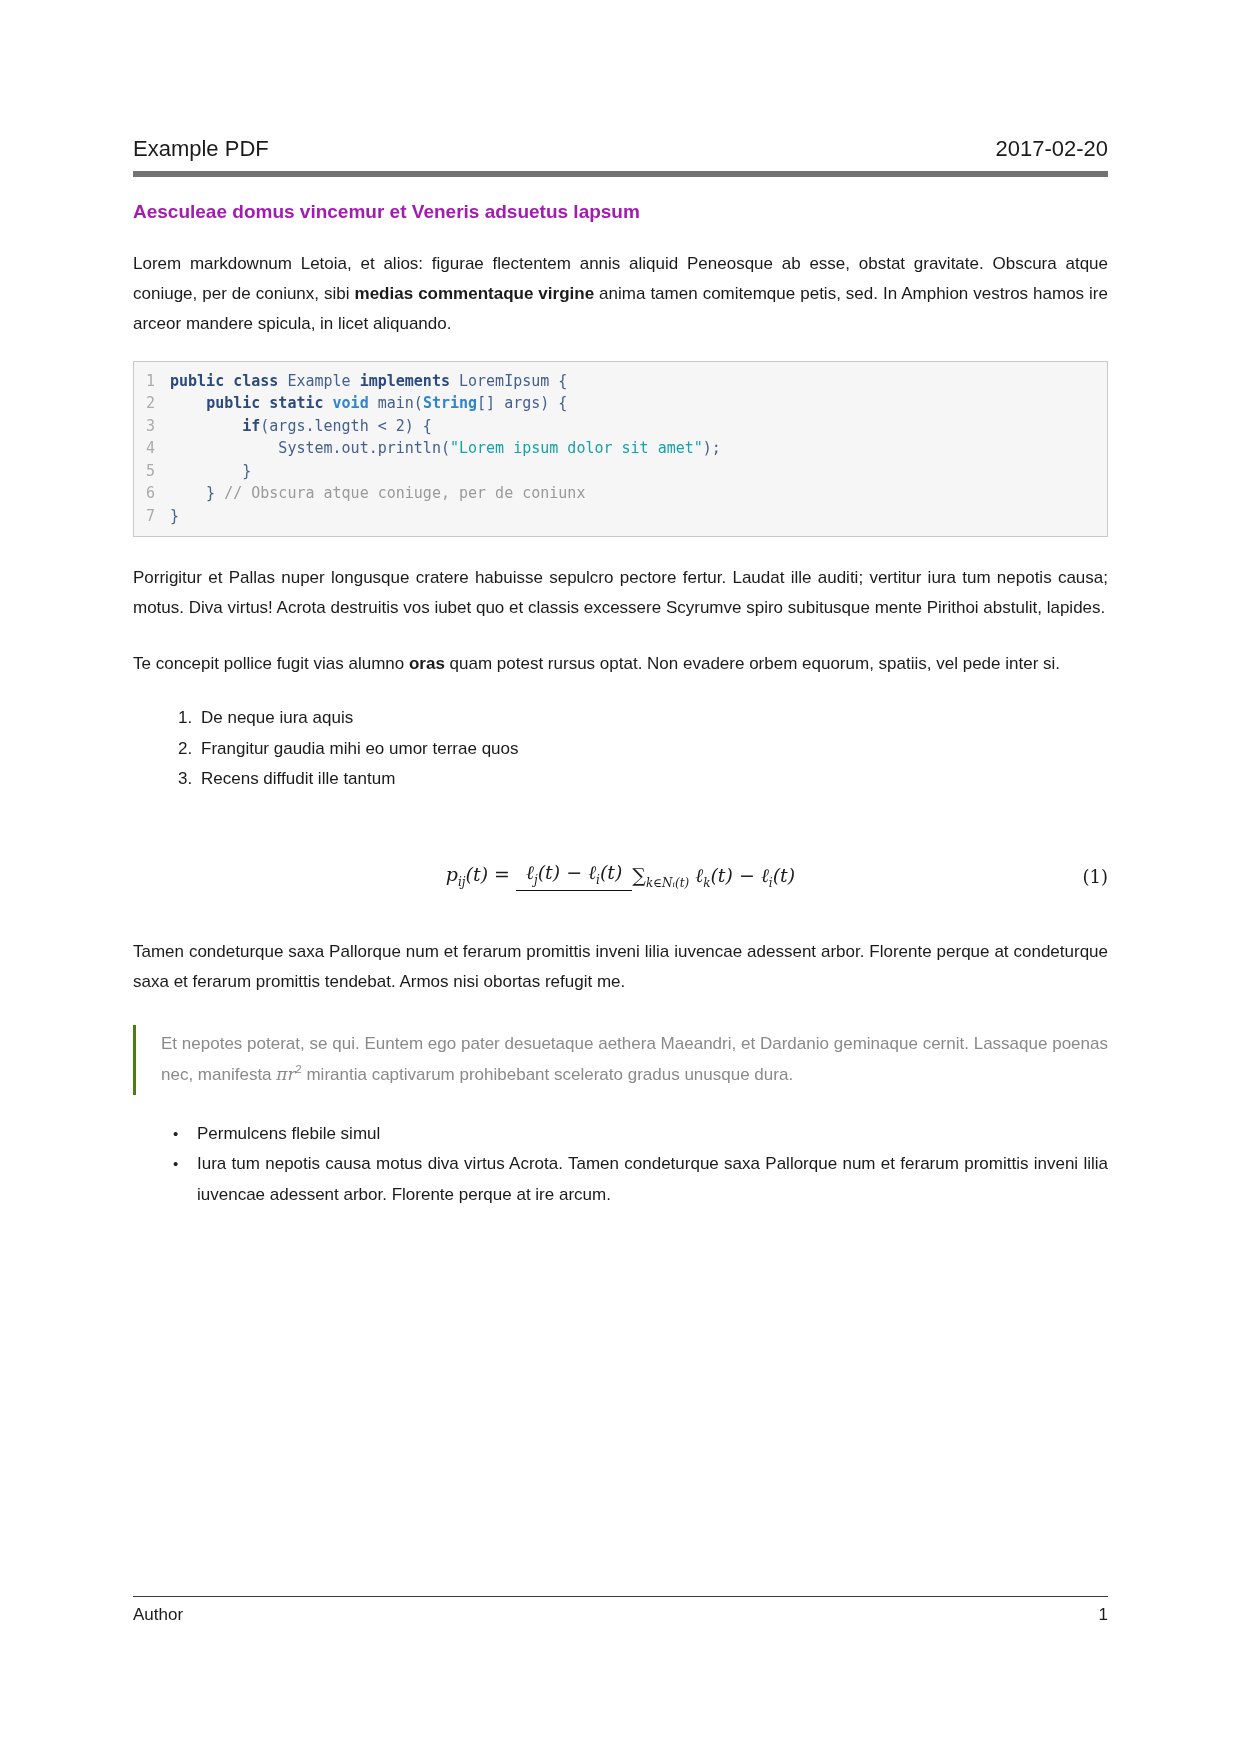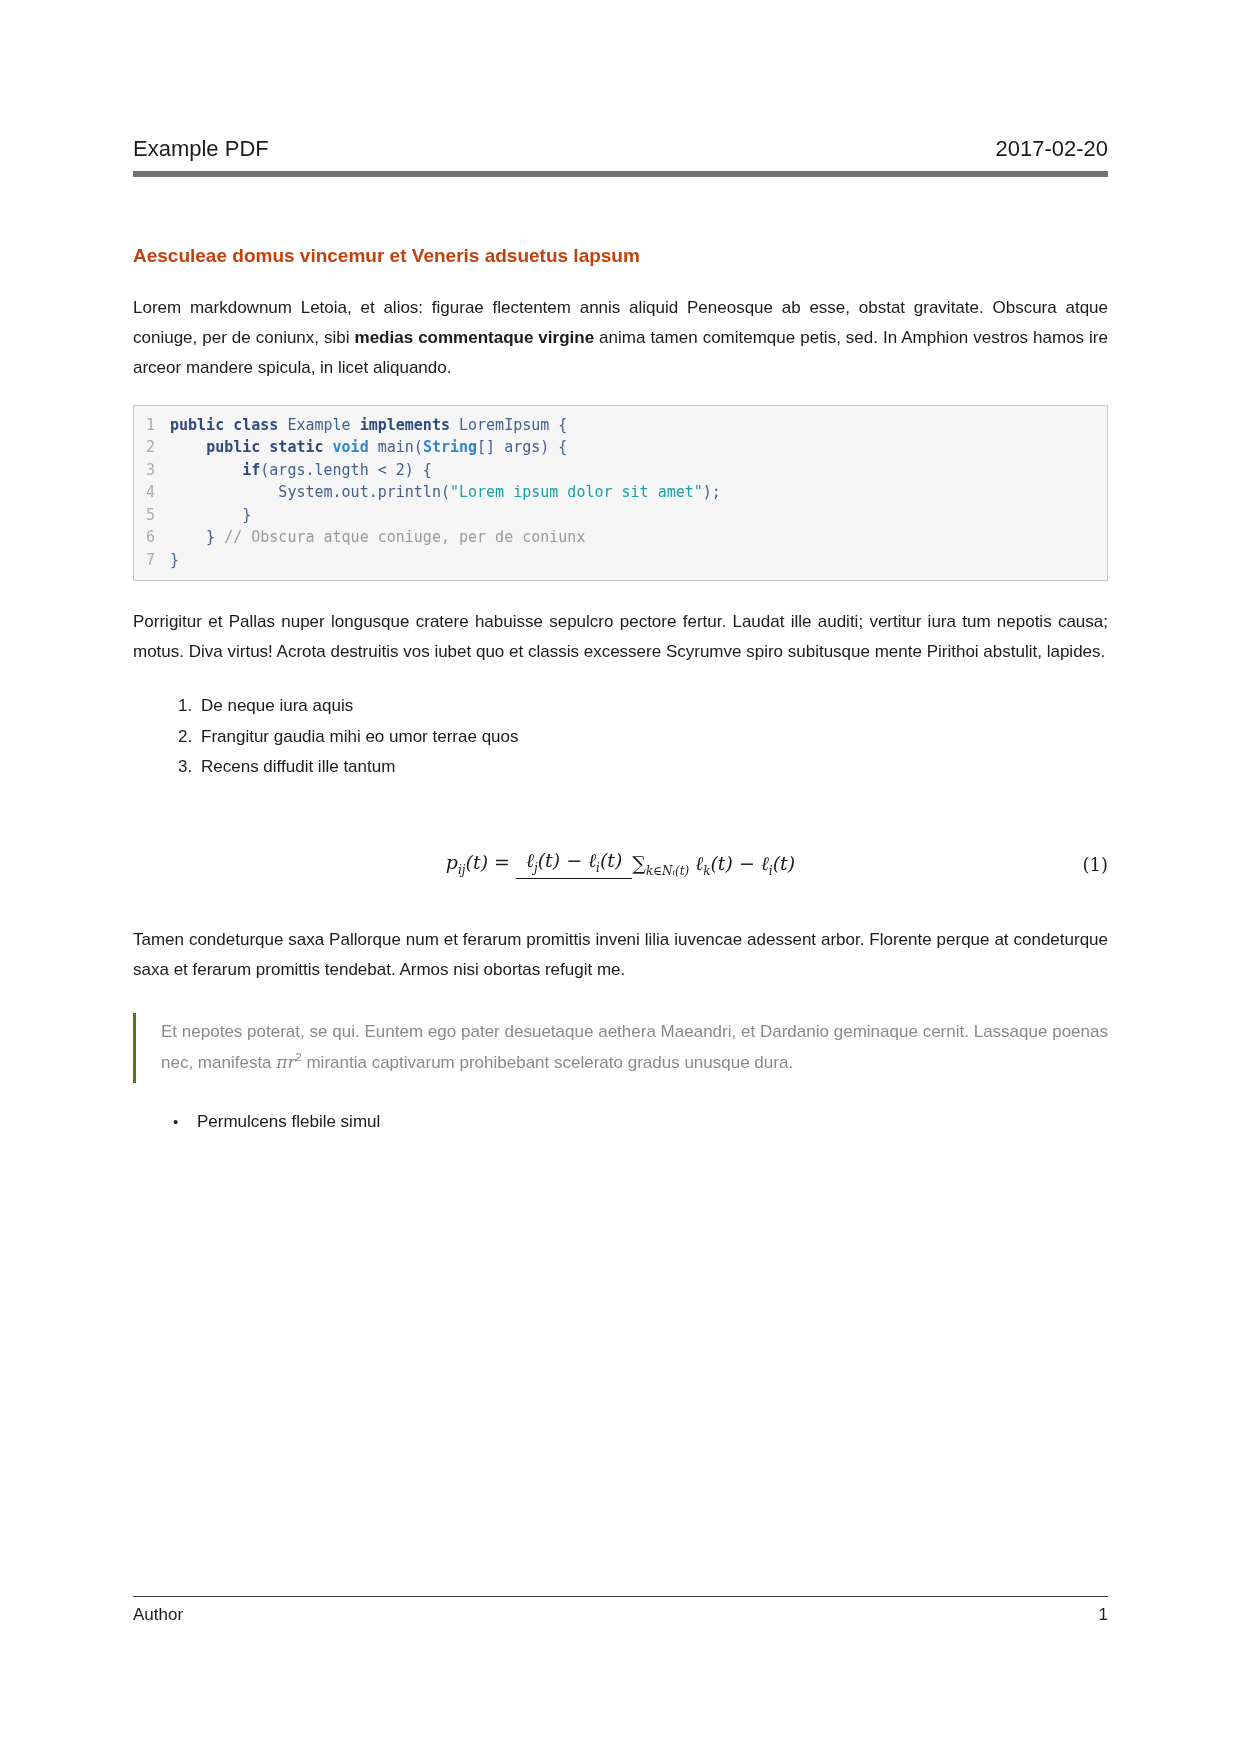--- a/index.html
+++ b/index.html
@@ -14,21 +14,21 @@
 
   .header {
     padding-top:136px; padding-bottom:9px;
     border-bottom:6px solid #737373;
     display:flex; justify-content:space-between;
     font-size:22px;
     text-align:right;
   }
 
   h1.doc-title { margin-top:44px; font-size:25px; font-weight:700; color:#111; letter-spacing:-0.2px; }
-  h2.sec-heading { margin-top:68px; font-size:19px; font-weight:700; color:#c2410c; }
+  h2.sec-heading { margin-top:24px; font-size:19px; font-weight:700; color:#a21caf; }
 
   p.body-para {
     margin-top:26px; font-size:17px; line-height:1.76;
     text-align:justify;
   }
   p.body-para strong { font-weight:700; }
 
   
   .code-block {
     margin-top:22px; background:#f6f6f6;
@@ -104,20 +104,21 @@
       <div class="code-line"><span class="lineno">3</span><span class="tok-pl">        </span><span class="tok-kw">if</span><span class="tok-pl">(args.length &lt; 2) {</span></div>
       <div class="code-line"><span class="lineno">4</span><span class="tok-pl">            System.out.println(</span><span class="tok-str">"Lorem ipsum dolor sit amet"</span><span class="tok-pl">);</span></div>
       <div class="code-line"><span class="lineno">5</span><span class="tok-pl">        }</span></div>
       <div class="code-line"><span class="lineno">6</span><span class="tok-pl">    } </span><span class="tok-cm">// Obscura atque coniuge, per de coniunx</span></div>
       <div class="code-line"><span class="lineno">7</span><span class="tok-pl">}</span></div>
     </div>
 
   <p class="body-para"><span>Porrigitur et Pallas nuper longusque cratere habuisse sepulcro pectore fertur. Laudat ille auditi; vertitur iura tum nepotis causa; motus. Diva virtus! Acrota destruitis vos iubet quo et classis excessere Scyrumve spiro subitusque mente Pirithoi abstulit, lapides.</span></p>
 
 
+  <p class="body-para"><span>Te concepit pollice fugit vias alumno </span><strong>oras</strong><span> quam potest rursus optat. Non evadere orbem equorum, spatiis, vel pede inter si.</span></p>
 
   <ol class="num-list">
       <li><span>De neque iura aquis</span></li>
       <li><span>Frangitur gaudia mihi eo umor terrae quos</span></li>
       <li><span>Recens diffudit ille tantum</span></li>
     </ol>
 
   <div class="equation">
     <span class="eq-lhs"><span class="math">p</span><sub>ij</sub><span class="math">(t) = </span></span>
     <span class="frac">
@@ -126,20 +127,21 @@
     </span>
     <span class="eq-number">(1)</span>
   </div>
 
   <p class="body-para"><span>Tamen condeturque saxa Pallorque num et ferarum promittis inveni lilia iuvencae adessent arbor. Florente perque at condeturque saxa et ferarum promittis tendebat. Armos nisi obortas refugit me.</span></p>
 
   <blockquote class="quote"><span>Et nepotes poterat, se qui. Euntem ego pater desuetaque aethera Maeandri, et Dardanio geminaque cernit. Lassaque poenas nec, manifesta </span><span class="math">πr</span><sup>2</sup><span> mirantia captivarum prohibebant scelerato gradus unusque dura.</span></blockquote>
 
   <ul class="bullet-list">
       <li><span>Permulcens flebile simul</span></li>
+      <li><span>Iura tum nepotis causa motus diva virtus Acrota. Tamen condeturque saxa Pallorque num et ferarum promittis inveni lilia iuvencae adessent arbor. Florente perque at ire arcum.</span></li>
     </ul>
 
 </div>
 
 <div class="footer">
   <span>Author</span>
   <span>1</span>
 </div>
 
 </body></html>

